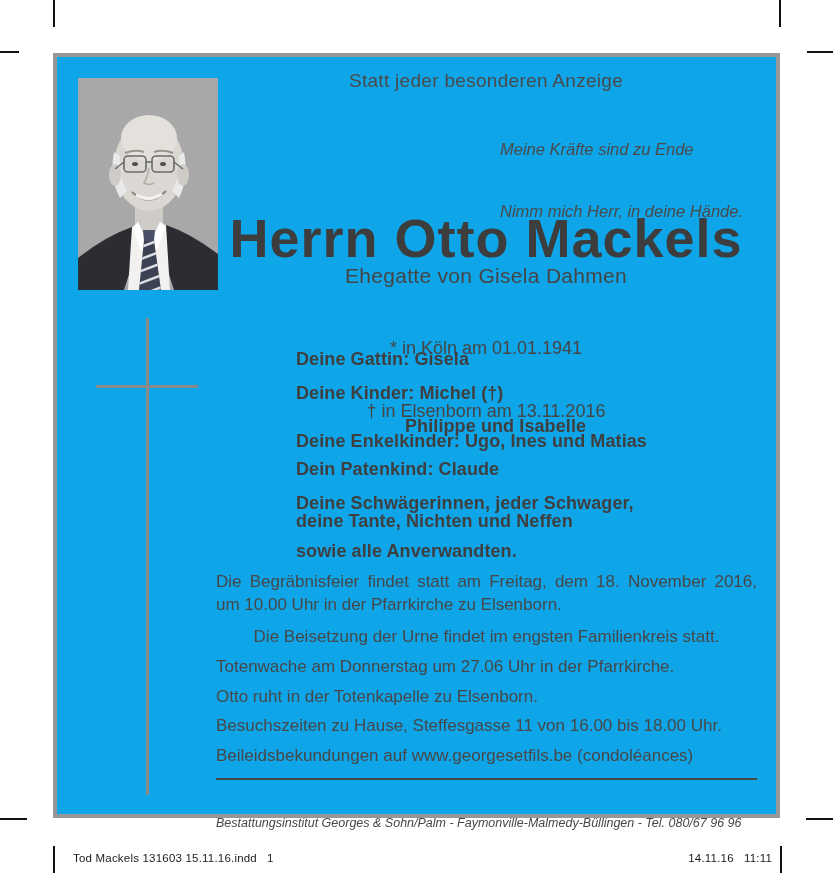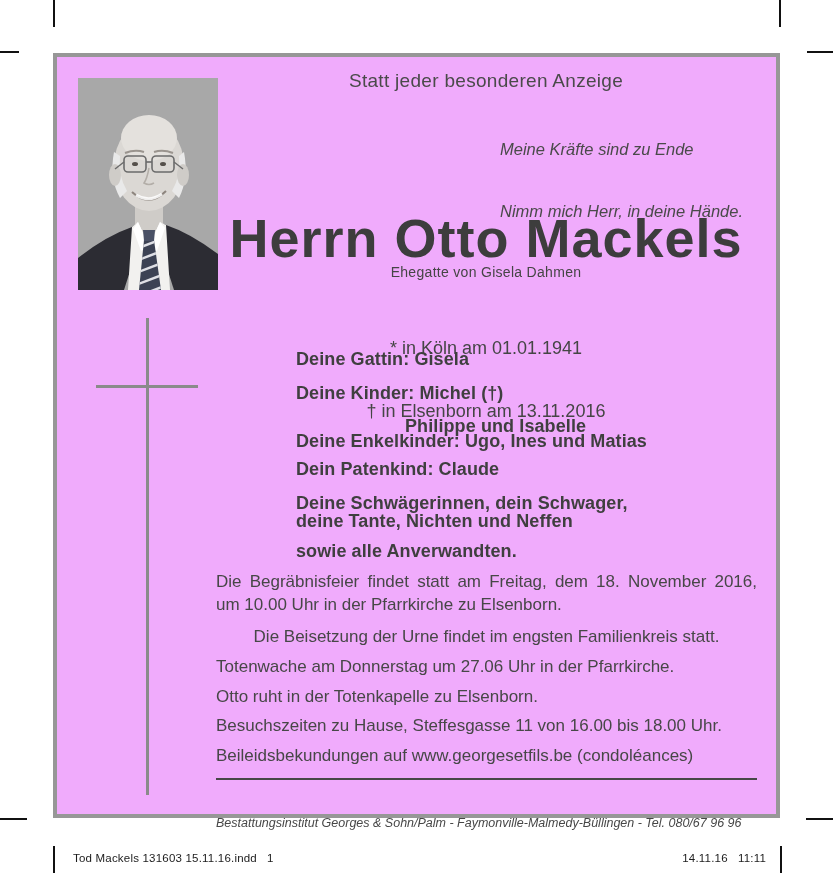--- a/index.html
+++ b/index.html
@@ -7,34 +7,34 @@
     width:833px;height:873px;position:relative;background:#ffffff;
     font-family:"Liberation Sans",sans-serif;color:#474747;overflow:hidden;
   }
   
   .crop{position:absolute;background:#111;}
   .crop.v{width:2px;height:27px;}
   .crop.h{height:2px;}
   
   .card{
     position:absolute;left:53px;top:53px;width:719px;height:757px;
-    border:4px solid #979797;background:#f0abfc;
+    border:4px solid #979797;background:#0ea5e9;
   }
   .abs{position:absolute;white-space:pre;}
   .center{transform:translateX(-50%);text-align:center;}
   
   .photo{position:absolute;left:21px;top:21px;width:140px;height:212px;}
   
   .cross-line{position:absolute;background:#8a8a8a;}
   
   .notice{font-size:19px;letter-spacing:.3px;color:#4a4a4a;}
   .quote{font-size:16.5px;font-style:italic;line-height:20.5px;color:#4a4a4a;}
   .intro{font-size:19px;line-height:22px;letter-spacing:.2px;color:#4a4a4a;}
   .name{font-size:54px;font-weight:700;letter-spacing:1px;color:#3d3d3d;line-height:1.1;}
-  .relation{font-size:14px;letter-spacing:.3px;color:#454545;}
+  .relation{font-size:21px;letter-spacing:.3px;color:#454545;}
   .dates{font-size:18px;line-height:21px;color:#454545;}
   .family{font-size:18px;line-height:19px;font-weight:600;letter-spacing:.1px;color:#3f3f3f;}
   .para{font-size:17px;line-height:22px;color:#474747;width:541px;}
   .para.justify{text-align:justify;text-align-last:justify;}
   .rule{position:absolute;background:#474747;height:2px;width:541px;}
   .institute{font-size:12.5px;font-style:italic;color:#474747;}
   
   .printtext{font-size:11.5px;color:#1c1c1c;letter-spacing:.2px;}
 </style>
 </head>
@@ -111,30 +111,30 @@
   <div class="abs center dates" style="left:429px;top:239px;">
     <div>* in Köln am 01.01.1941</div>
     <div>† in Elsenborn am 13.11.2016</div>
   </div>
 
   <div class="abs family" style="left:239px;top:293px;">Deine Gattin: Gisela</div>
   <div class="abs family" style="left:239px;top:327px;">Deine Kinder: Michel (†)</div>
   <div class="abs family" style="left:348px;top:345px;margin-top:15px;">Philippe und Isabelle</div>
   <div class="abs family" style="left:239px;top:375px;">Deine Enkelkinder: Ugo, Ines und Matias</div>
   <div class="abs family" style="left:239px;top:403px;">Dein Patenkind: Claude</div>
-  <div class="abs family" style="left:239px;top:437px;">Deine Schwägerinnen, dein Schwager,</div>
+  <div class="abs family" style="left:239px;top:437px;">Deine Schwägerinnen, jeder Schwager,</div>
   <div class="abs family" style="left:239px;top:455px;">deine Tante, Nichten und Neffen</div>
   <div class="abs family" style="left:239px;top:485px;">sowie alle Anverwandten.</div>
 
   <div class="abs para justify" style="left:159px;top:514px;white-space:normal;">Die Begräbnisfeier findet statt am Freitag, dem 18. November 2016,</div>
   <div class="abs para" style="left:159px;top:537px;">um 10.00 Uhr in der Pfarrkirche zu Elsenborn.</div>
   <div class="abs para" style="left:159px;top:569px;text-align:center;">Die Beisetzung der Urne findet im engsten Familienkreis statt.</div>
   <div class="abs para" style="left:159px;top:599px;">Totenwache am Donnerstag um 27.06 Uhr in der Pfarrkirche.</div>
   <div class="abs para" style="left:159px;top:629px;">Otto ruht in der Totenkapelle zu Elsenborn.</div>
   <div class="abs para" style="left:159px;top:658px;">Besuchszeiten zu Hause, Steffesgasse 11 von 16.00 bis 18.00 Uhr.</div>
   <div class="abs para" style="left:159px;top:688px;">Beileidsbekundungen auf www.georgesetfils.be (condoléances)</div>
 
   <div class="rule" style="left:159px;top:721px;"></div>
   <div class="abs institute" style="left:159px;top:759px;">Bestattungsinstitut Georges &amp; Sohn/Palm - Faymonville-Malmedy-Büllingen - Tel. 080/67 96 96</div>
 </div>
 
 <div class="abs printtext" style="left:73px;top:852px;">Tod Mackels 131603 15.11.16.indd   1</div>
-<div class="abs printtext" style="right:67px;top:852px;margin-left:24px;">14.11.16   11:11</div>
+<div class="abs printtext" style="right:61px;top:852px;margin-left:24px;">14.11.16   11:11</div>
 
 </body></html>

